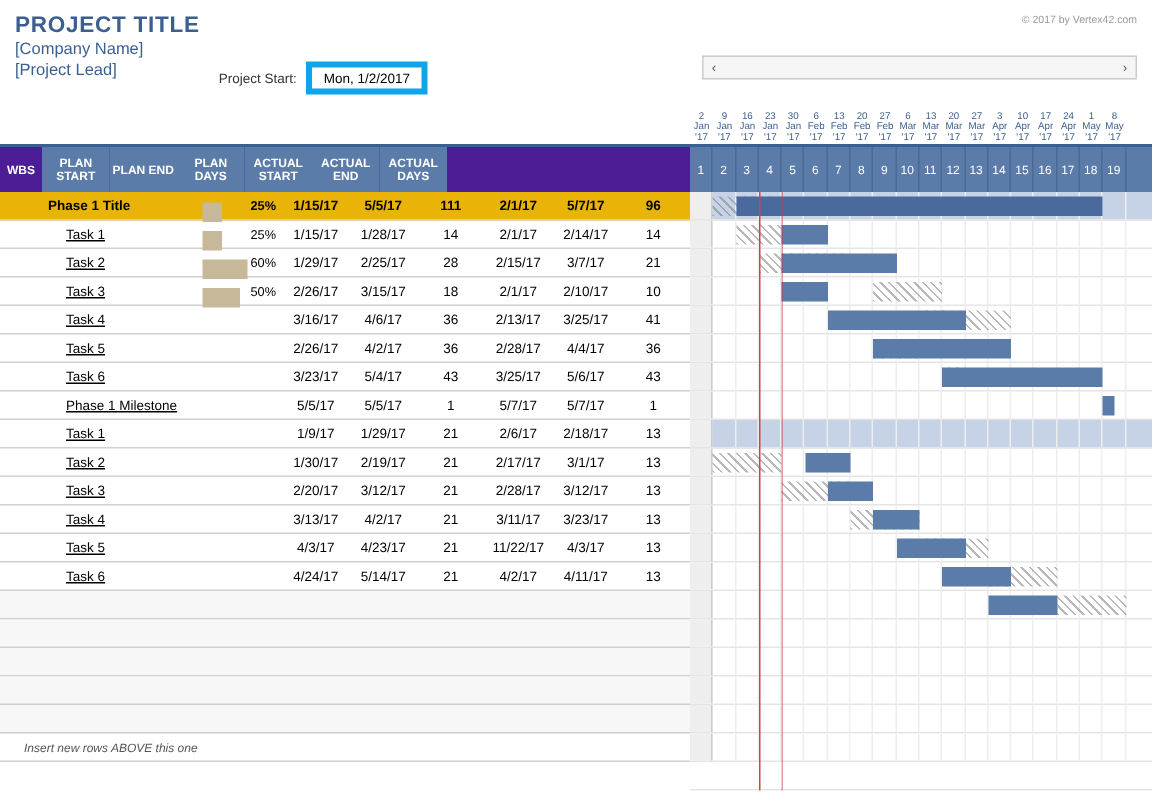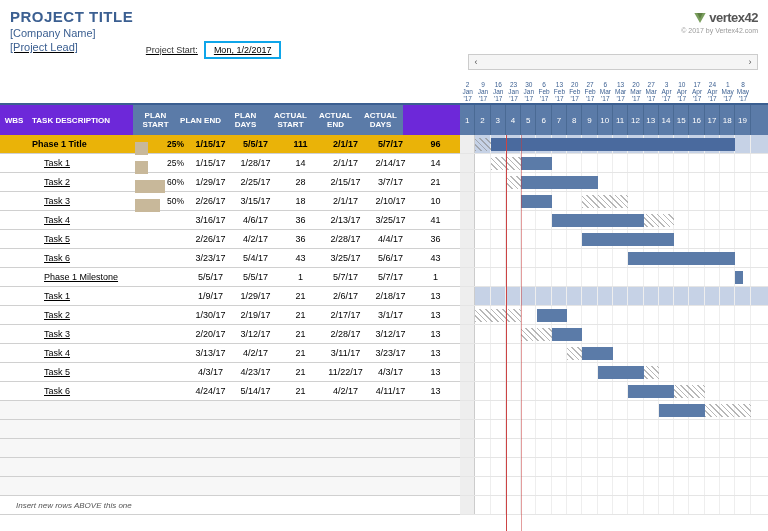--- a/index.html
+++ b/index.html
@@ -3,34 +3,34 @@
 <meta charset="utf-8">
 <style>
 * { margin:0; padding:0; box-sizing:border-box; }
 body { font-family:Arial,Helvetica,sans-serif; font-size:10px; background:#fff; width:768px; height:531px; overflow:hidden; position:relative; }
 .header { padding:8px 10px 4px 10px; display:flex; justify-content:space-between; }
 .header-left { }
 .title { color:#3b5f91; font-size:15px; font-weight:bold; letter-spacing:0.5px; }
 .subtitle { color:#3b5f91; font-size:11px; margin-top:2px; }
 .meta-row { display:flex; align-items:center; margin-top:2px; }
 .meta-label { font-size:9px; color:#333; width:70px; text-align:right; margin-left:50px; margin-right:6px; }
-.meta-value { font-size:9px; border:2px solid #0ea5e9; padding:2px 8px; background:#fff; min-width:70px; text-align:center; }
+.meta-value { font-size:9px; border:4px solid #0ea5e9; padding:2px 8px; background:#fff; min-width:70px; text-align:center; }
 .header-right { text-align:right; }
 .logo { display:flex; align-items:center; justify-content:flex-end; gap:2px; margin-top:2px; }
 .logo-icon { width:14px; height:14px; }
 .logo-text { font-size:13px; font-weight:bold; color:#555; letter-spacing:-0.5px; }
 .copyright { font-size:7px; color:#999; margin-top:2px; }
 .scrollbar { margin-top:20px; display:flex; align-items:center; justify-content:space-between; border:1px solid #ccc; background:#f5f5f5; width:290px; float:right; }
 .scroll-btn { width:14px; height:14px; display:flex; align-items:center; justify-content:center; font-size:9px; color:#555; cursor:pointer; }
 .timeline-header { margin-left:460px; margin-top:6px; }
 .dates-row { display:flex; }
 .date-cell { width:15.3px; text-align:center; font-size:6.5px; color:#3b5f91; line-height:1.1; padding:1px 0; }
 .table-wrap { display:flex; border-top:2px solid #3b5f91; }
 .left-table { width:460px; }
-.col-headers { display:flex; background:#6d28d9; color:#fff; font-size:8px; font-weight:bold; height:30px; align-items:flex-start; }
+.col-headers { display:flex; background:#4c1d95; color:#fff; font-size:8px; font-weight:bold; height:30px; align-items:flex-start; }
 .ch { text-align:center; padding:0 2px; line-height:1.2; display:flex; align-items:center; justify-content:center; height:100%; }
 .ch.wbs { width:28px; }
 .ch.task { width:105px; justify-content:flex-start; padding-left:4px; }
 .ch.prog { width:55px; }
 .ch.col { width:45px; }
 .row { display:flex; height:19px; align-items:center; border-bottom:1px solid #d0d0d0; font-size:9px; }
 .row.phase { background:#eab308; font-weight:bold; }
 .row .wbs { width:28px; }
 .row .task { width:105px; padding-left:4px; }
 .row .task.indent { padding-left:16px;text-decoration:underline; }
@@ -54,38 +54,31 @@
 .today-line { position:absolute; top:0; bottom:0; width:1px; background:#c44; z-index:5; }
 .today-line.l2 { background:rgba(200,60,60,0.5); }
 </style>
 </head>
 <body>
 
 <div class="header">
   <div class="header-left">
     <div class="title">PROJECT TITLE</div>
     <div class="subtitle">[Company Name]</div>
-    <div style="display:flex;text-decoration:underline;">
+    <div style="display:flex;">
       <div class="subtitle">[Project Lead]</div>
       <div>
         <div class="meta-row">
           <span class="meta-label">Project Start:</span>
           <span class="meta-value">Mon, 1/2/2017</span>
         </div>
       </div>
     </div>
   </div>
   <div class="header-right">
-    <div class="logo">
-      <svg class="logo-icon" viewBox="0 0 20 20">
-          <polygon points="2,3 10,17 18,3" fill="#7a9e5e"></polygon>
-          <polygon points="6,3 10,11 14,3" fill="#5d7e42"></polygon>
-        </svg>
-      <span class="logo-text">vertex42</span>
-    </div>
     <div class="copyright">© 2017 by Vertex42.com</div>
     <div class="scrollbar">
       <span class="scroll-btn">‹</span>
       <span class="scroll-btn">›</span>
     </div>
   </div>
 </div>
 
 <div class="timeline-header">
   <div class="dates-row" id="dates-row">
@@ -108,21 +101,20 @@
       <div class="date-cell">24<br>Apr<br>'17</div>
       <div class="date-cell">1<br>May<br>'17</div>
       <div class="date-cell">8<br>May<br>'17</div>
     </div>
 </div>
 
 <div class="table-wrap">
   <div class="left-table">
     <div class="col-headers">
       <div class="ch wbs">WBS</div>
-      <div class="ch task">TASK DESCRIPTION</div>
       <div class="ch col" style="background:#5b7ba8">PLAN START</div>
       <div class="ch col" style="background:#5b7ba8">PLAN END</div>
       <div class="ch col" style="background:#5b7ba8">PLAN DAYS</div>
       <div class="ch col" style="background:#5b7ba8">ACTUAL START</div>
       <div class="ch col" style="background:#5b7ba8">ACTUAL END</div>
       <div class="ch col" style="background:#5b7ba8">ACTUAL DAYS</div>
     </div>
     <div id="task-rows">
         <div class="row phase">
           <div class="wbs"></div>

